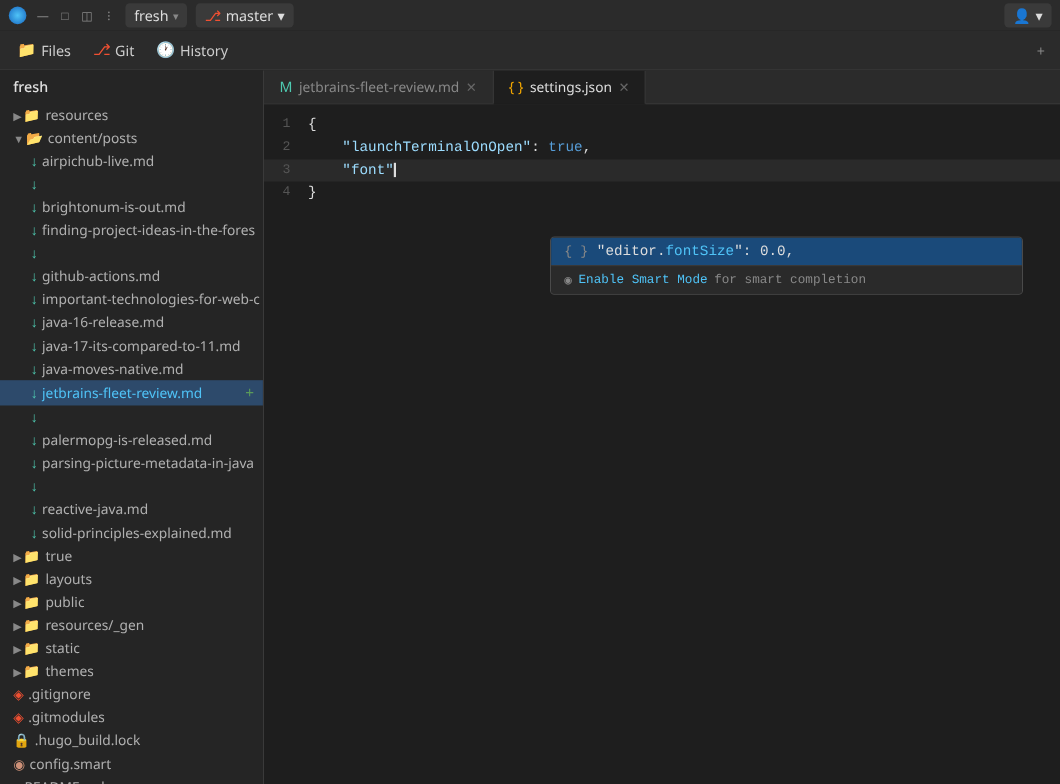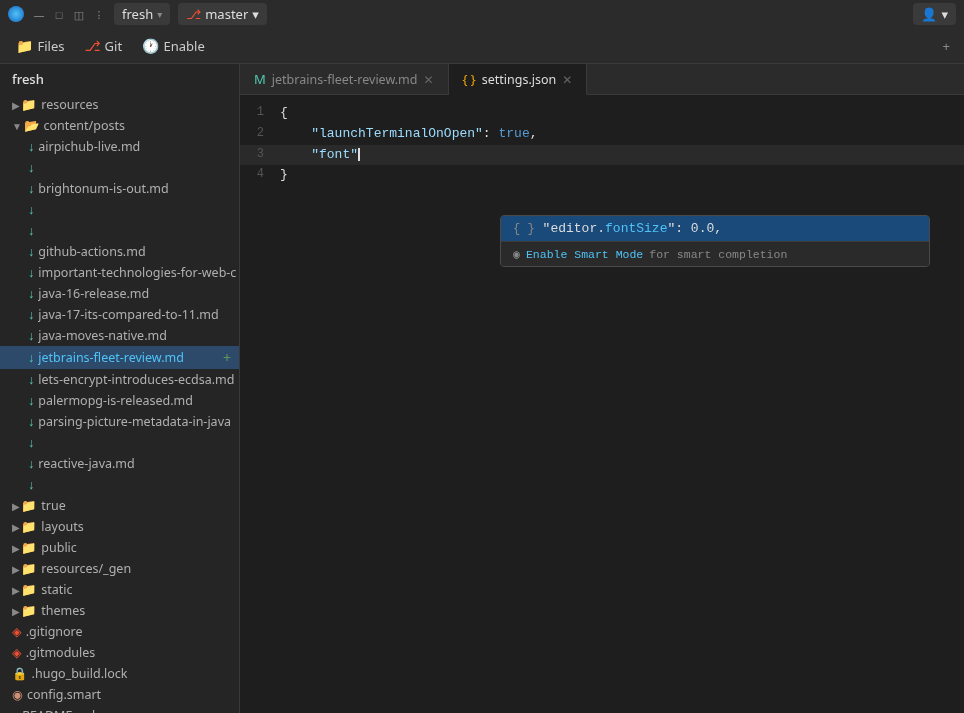--- a/index.html
+++ b/index.html
@@ -346,21 +346,21 @@
   <div class="toolbar-btn">
     <span class="toolbar-icon">📁</span>
     <span>Files</span>
   </div>
   <div class="toolbar-btn">
     <span class="toolbar-icon git-icon">⎇</span>
     <span>Git</span>
   </div>
   <div class="toolbar-btn">
     <span class="toolbar-icon">🕐</span>
-    <span>Enable</span>
+    <span>History</span>
   </div>
   <div class="toolbar-add">
     <span>+</span>
   </div>
 </div>
 
 <div class="main-layout">
 
   <div class="sidebar">
     <div class="sidebar-root-label">
@@ -385,20 +385,21 @@
     </div>
     <div class="sidebar-item" style="padding-left:28px">
       <span class="file-icon md-icon">↓</span>
     </div>
     <div class="sidebar-item" style="padding-left:28px">
       <span class="file-icon md-icon">↓</span>
       <span class="item-label">brightonum-is-out.md</span>
     </div>
     <div class="sidebar-item" style="padding-left:28px">
       <span class="file-icon md-icon">↓</span>
+      <span class="item-label">finding-project-ideas-in-the-fores</span>
     </div>
     <div class="sidebar-item" style="padding-left:28px">
       <span class="file-icon md-icon">↓</span>
     </div>
     <div class="sidebar-item" style="padding-left:28px">
       <span class="file-icon md-icon">↓</span>
       <span class="item-label">github-actions.md</span>
     </div>
     <div class="sidebar-item" style="padding-left:28px">
       <span class="file-icon md-icon">↓</span>
@@ -416,39 +417,39 @@
       <span class="file-icon md-icon">↓</span>
       <span class="item-label">java-moves-native.md</span>
     </div>
     <div class="sidebar-item active" style="padding-left:28px">
       <span class="file-icon md-icon">↓</span>
       <span class="item-label">jetbrains-fleet-review.md</span>
       <span class="add-btn">+</span>
     </div>
     <div class="sidebar-item" style="padding-left:28px">
       <span class="file-icon md-icon">↓</span>
-      <span class="item-label">lets-encrypt-introduces-ecdsa.md</span>
     </div>
     <div class="sidebar-item" style="padding-left:28px">
       <span class="file-icon md-icon">↓</span>
       <span class="item-label">palermopg-is-released.md</span>
     </div>
     <div class="sidebar-item" style="padding-left:28px">
       <span class="file-icon md-icon">↓</span>
       <span class="item-label">parsing-picture-metadata-in-java</span>
     </div>
     <div class="sidebar-item" style="padding-left:28px">
       <span class="file-icon md-icon">↓</span>
     </div>
     <div class="sidebar-item" style="padding-left:28px">
       <span class="file-icon md-icon">↓</span>
       <span class="item-label">reactive-java.md</span>
     </div>
     <div class="sidebar-item" style="padding-left:28px">
       <span class="file-icon md-icon">↓</span>
+      <span class="item-label">solid-principles-explained.md</span>
     </div>
 
     <div class="sidebar-item" style="padding-left:12px">
       <span class="arrow folder-arrow">▶</span>
       <span class="file-icon folder-icon">📁</span>
       <span class="item-label">true</span>
     </div>
 
     <div class="sidebar-item" style="padding-left:12px">
       <span class="arrow folder-arrow">▶</span>

